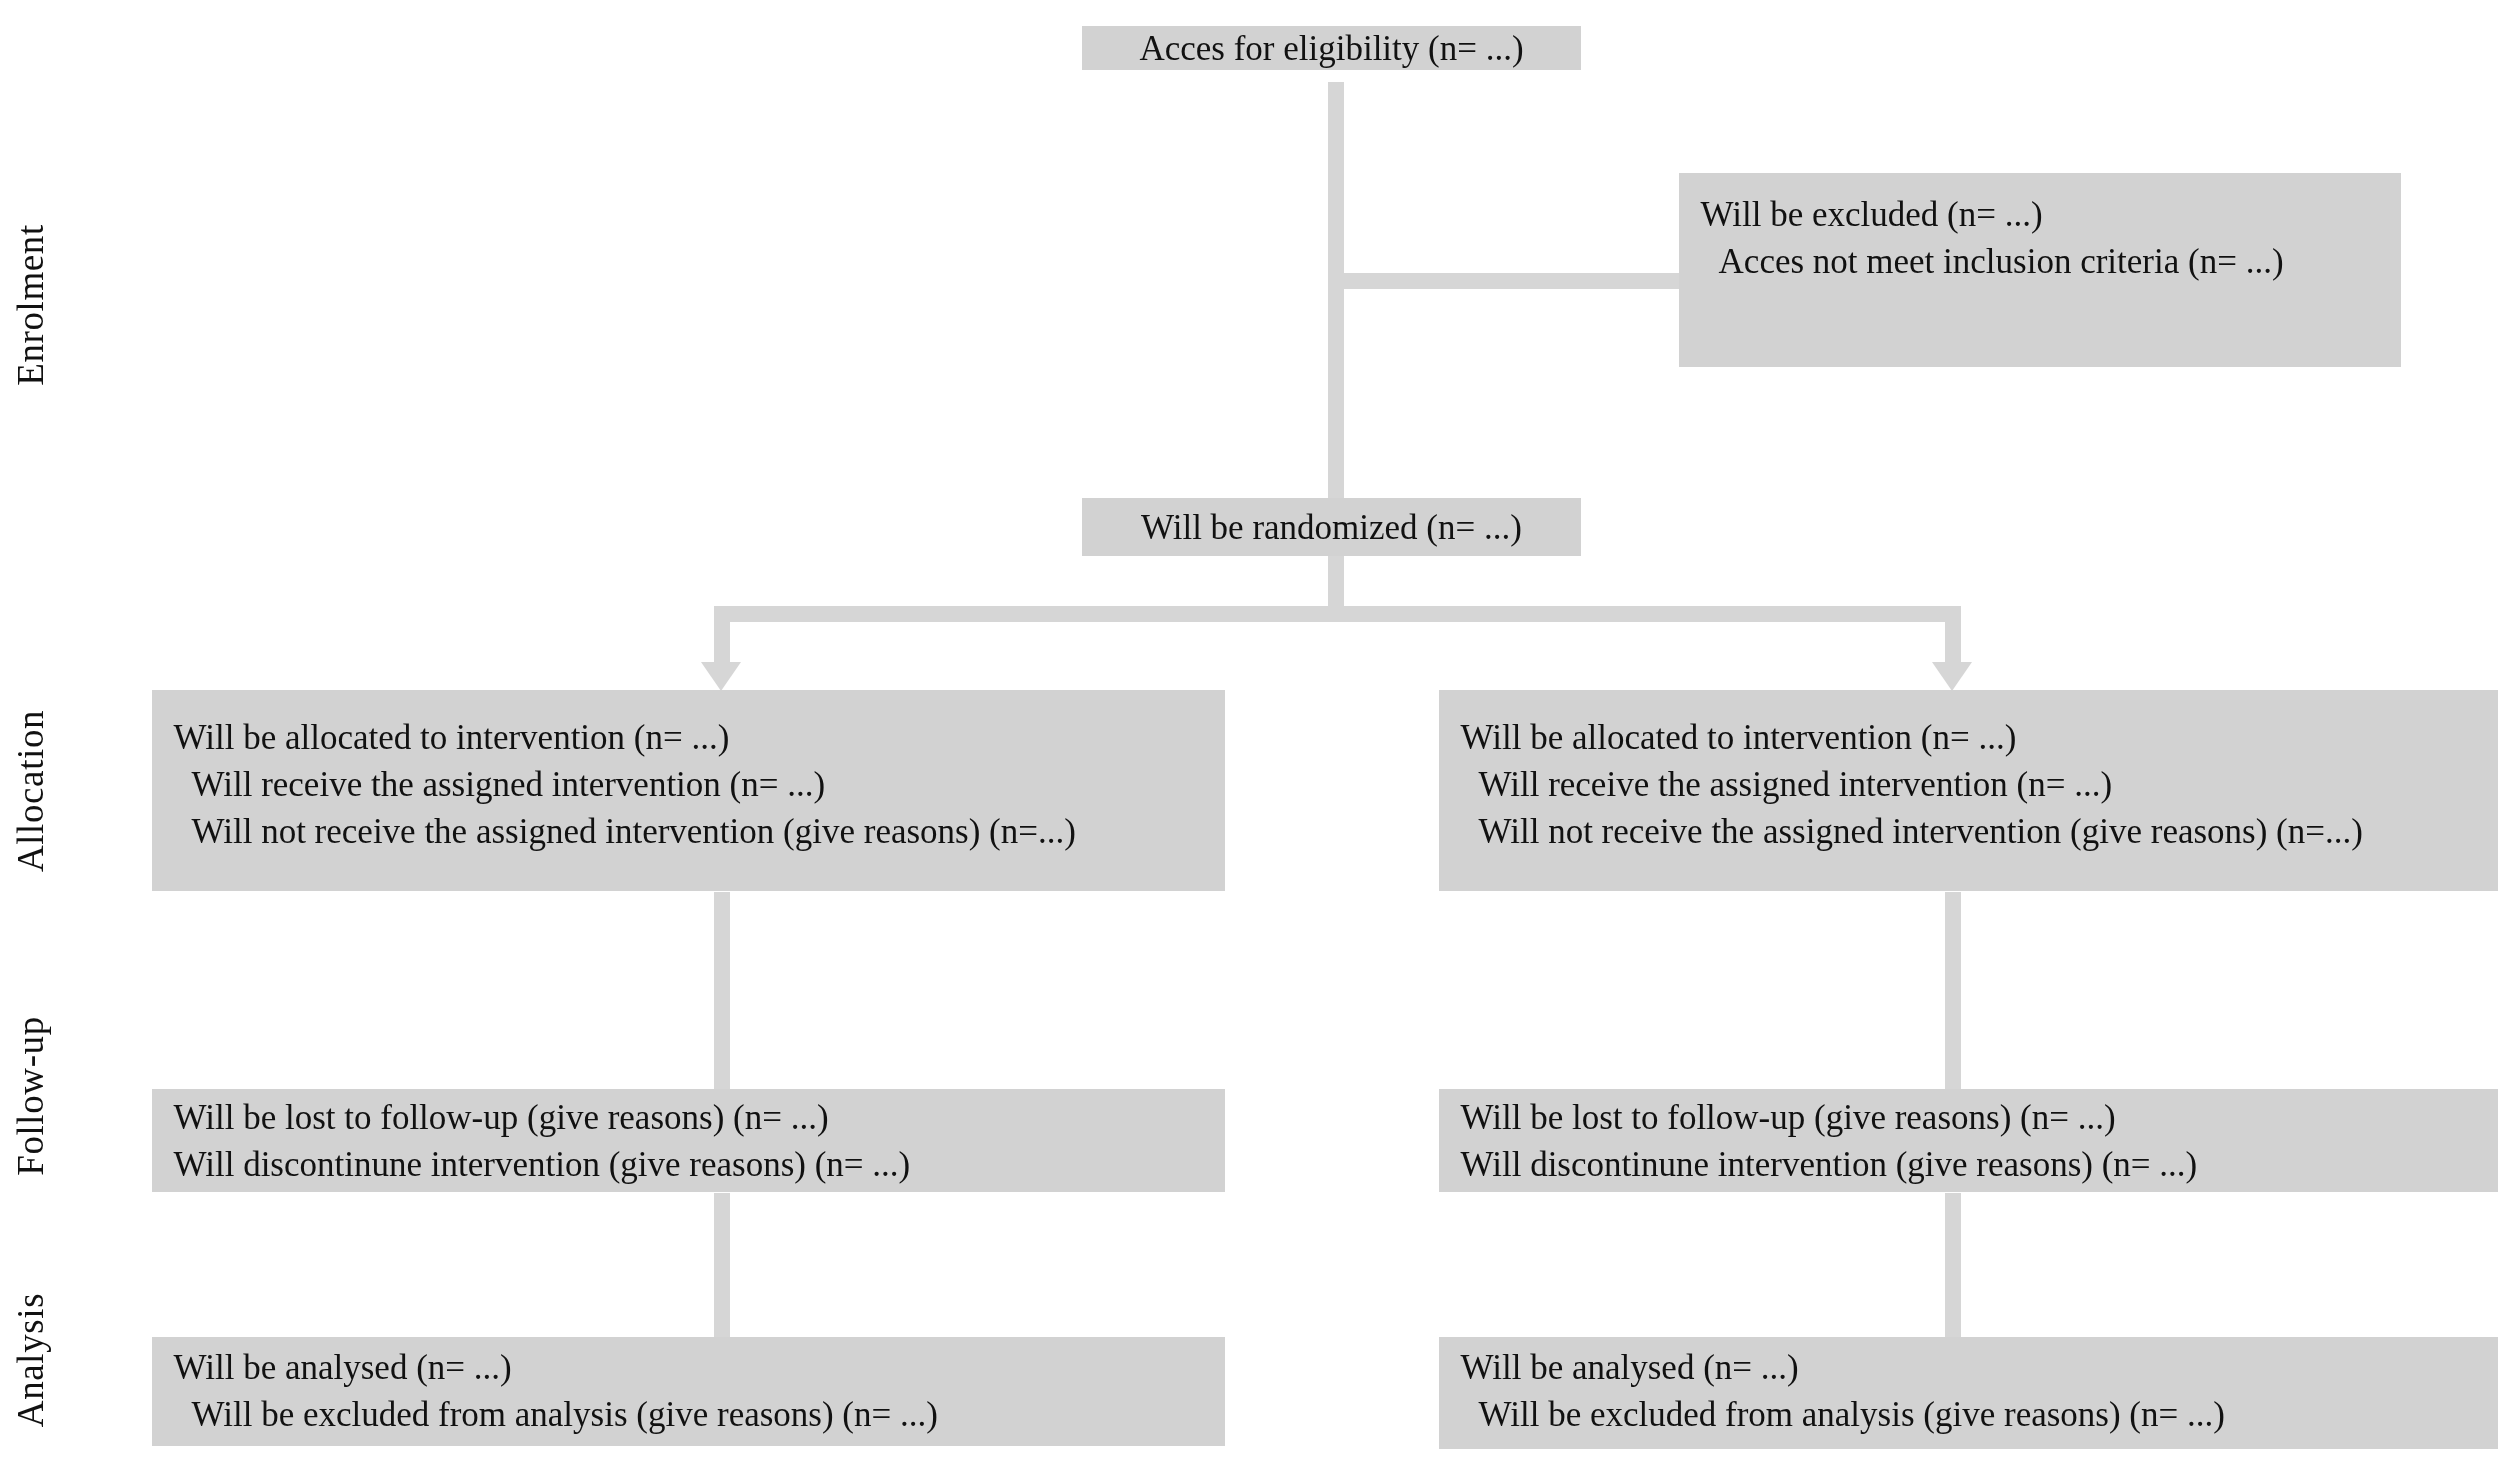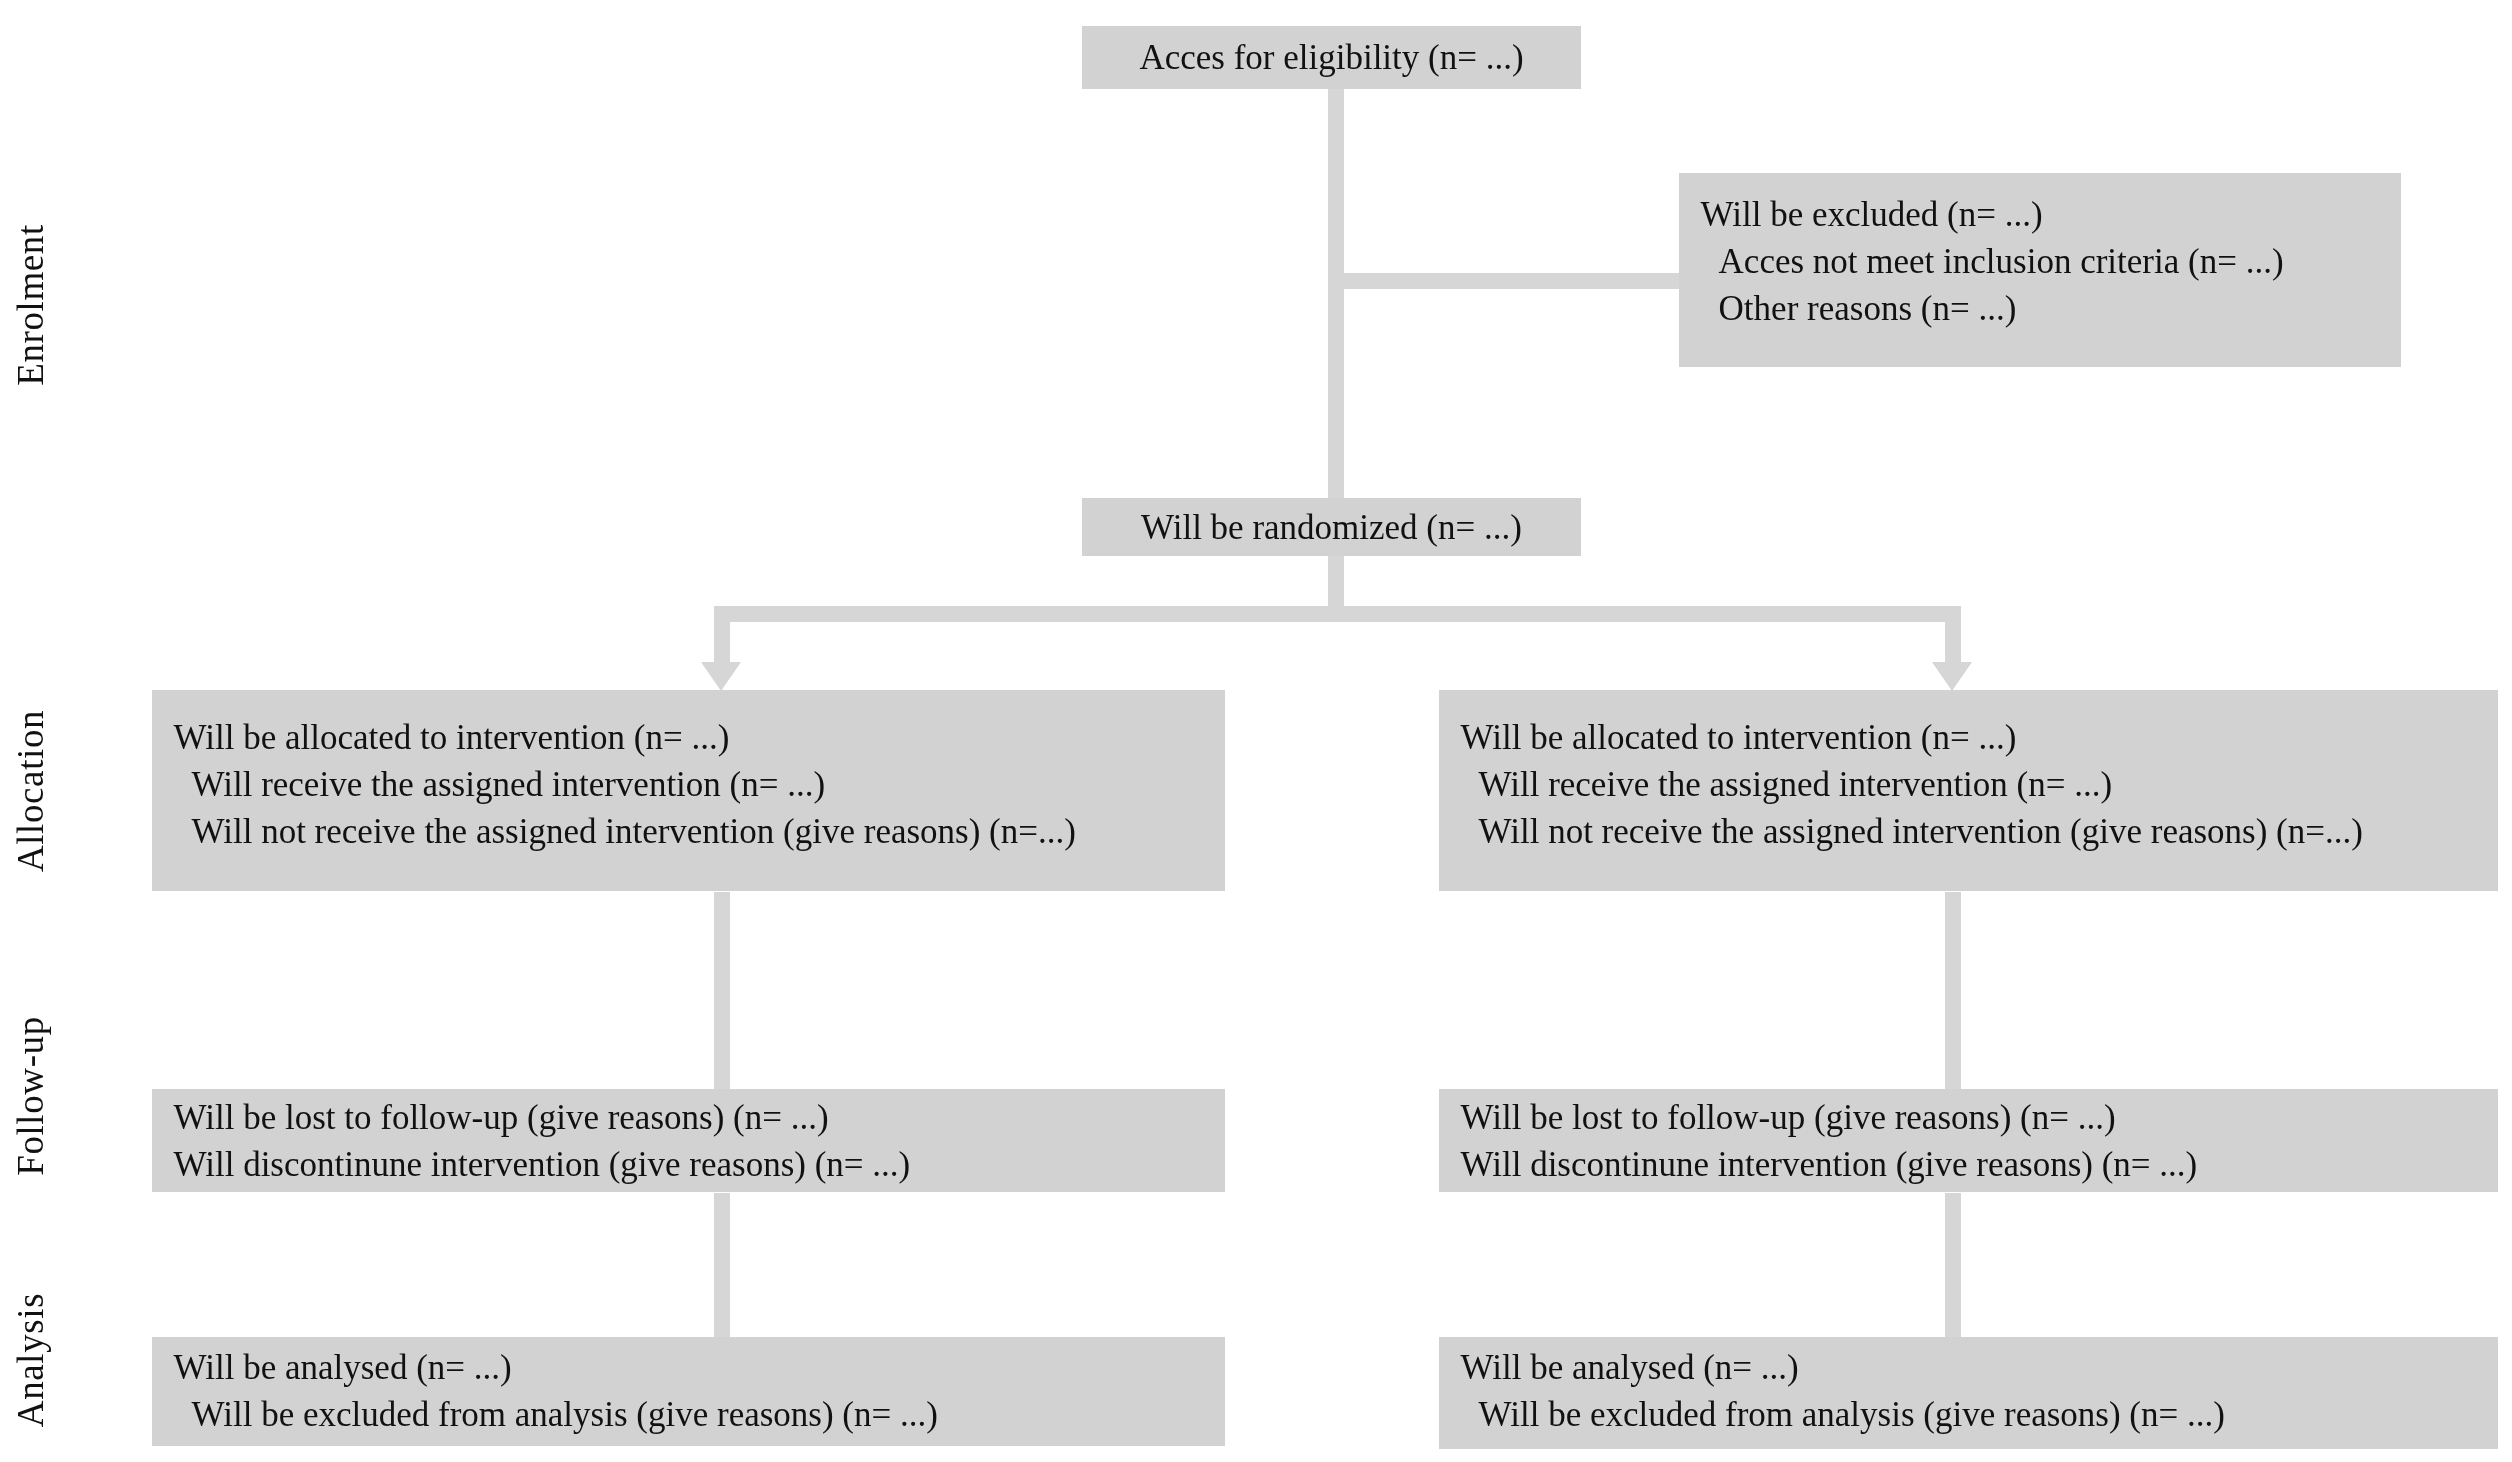--- a/index.html
+++ b/index.html
@@ -60,28 +60,27 @@
   <div class="conn" style="left:714px;top:606px;width:1247px;height:15.6px;"></div>
   <div class="conn" style="left:714px;top:606px;width:15.6px;height:60px;"></div>
   <div class="conn" style="left:1945px;top:606px;width:15.6px;height:60px;"></div>
   <div class="arrow-down" style="left:701px;top:662px;"></div>
   <div class="arrow-down" style="left:1932px;top:662px;"></div>
   <div class="conn" style="left:714px;top:892px;width:15.6px;height:198px;"></div>
   <div class="conn" style="left:1945px;top:892px;width:15.6px;height:198px;"></div>
   <div class="conn" style="left:714px;top:1193px;width:15.6px;height:144px;"></div>
   <div class="conn" style="left:1945px;top:1193px;width:15.6px;height:144px;"></div>
 
-  <div class="box center" style="left:1082px;top:26px;width:499px;height:63px;">
+  <div class="box center" style="left:1082px;top:26px;width:499px;height:44px;">
     <div class="line">Acces for eligibility (n= ...)</div>
   </div>
 
   <div class="box pad" style="left:1679px;top:173px;width:722px;height:194px;">
     <div class="line">Will be excluded (n= ...)</div>
     <div class="line ind">Acces not meet inclusion criteria (n= ...)</div>
-    <div class="line ind">Other reasons (n= ...)</div>
   </div>
 
   <div class="box center" style="left:1082px;top:498px;width:499px;height:58px;">
     <div class="line">Will be randomized (n= ...)</div>
   </div>
 
   <div class="box" style="left:152px;top:690px;width:1073px;height:201px;padding:24px 0 0 21.6px;">
     <div class="line">Will be allocated to intervention (n= ...)</div>
     <div class="line ind">Will receive the assigned intervention (n= ...)</div>
     <div class="line ind">Will not receive the assigned intervention (give reasons) (n=...)</div>

